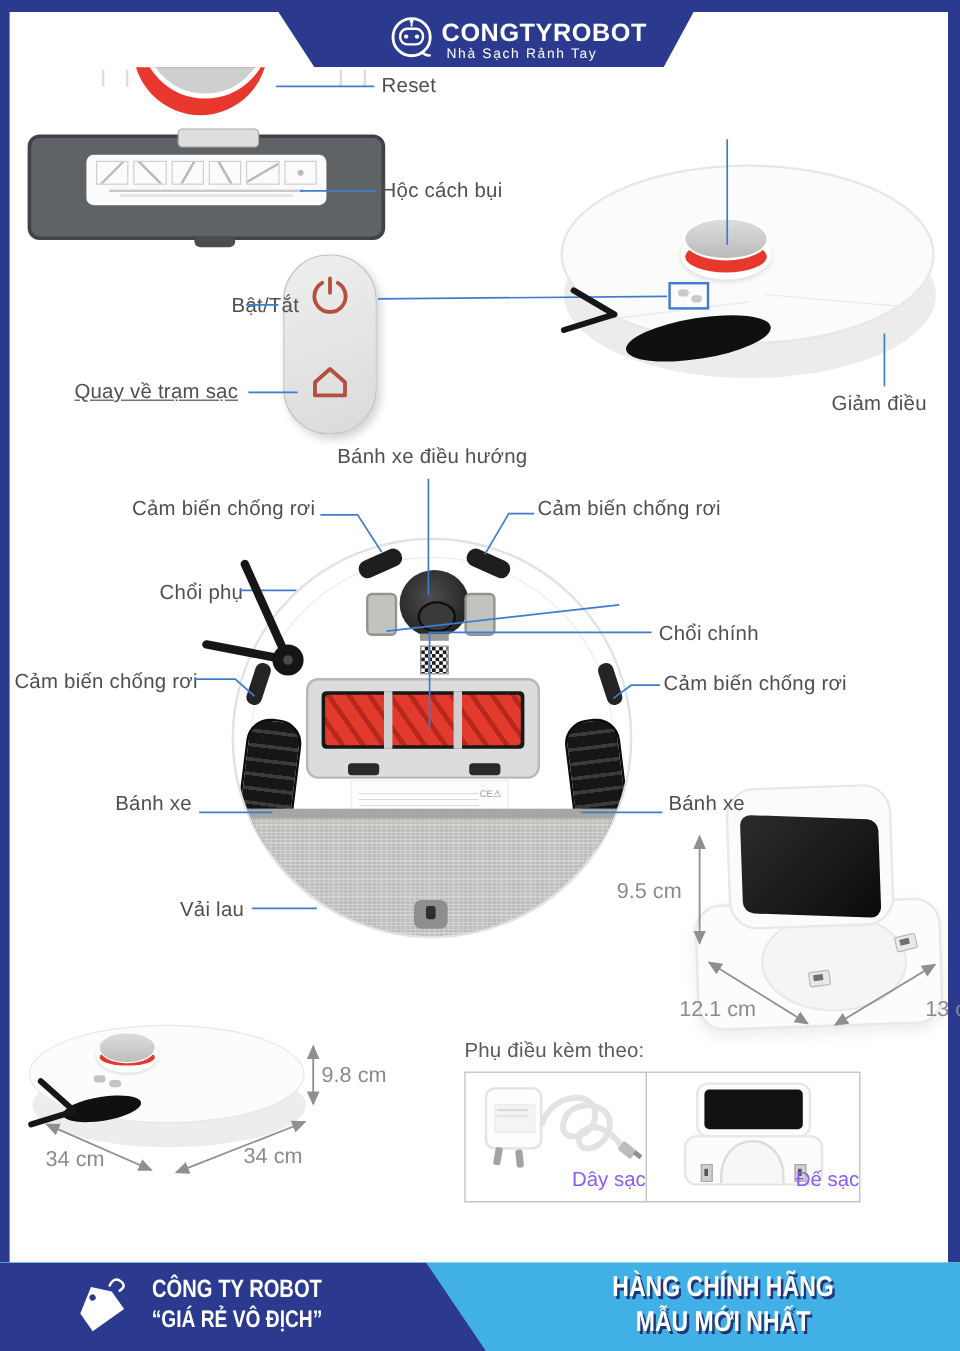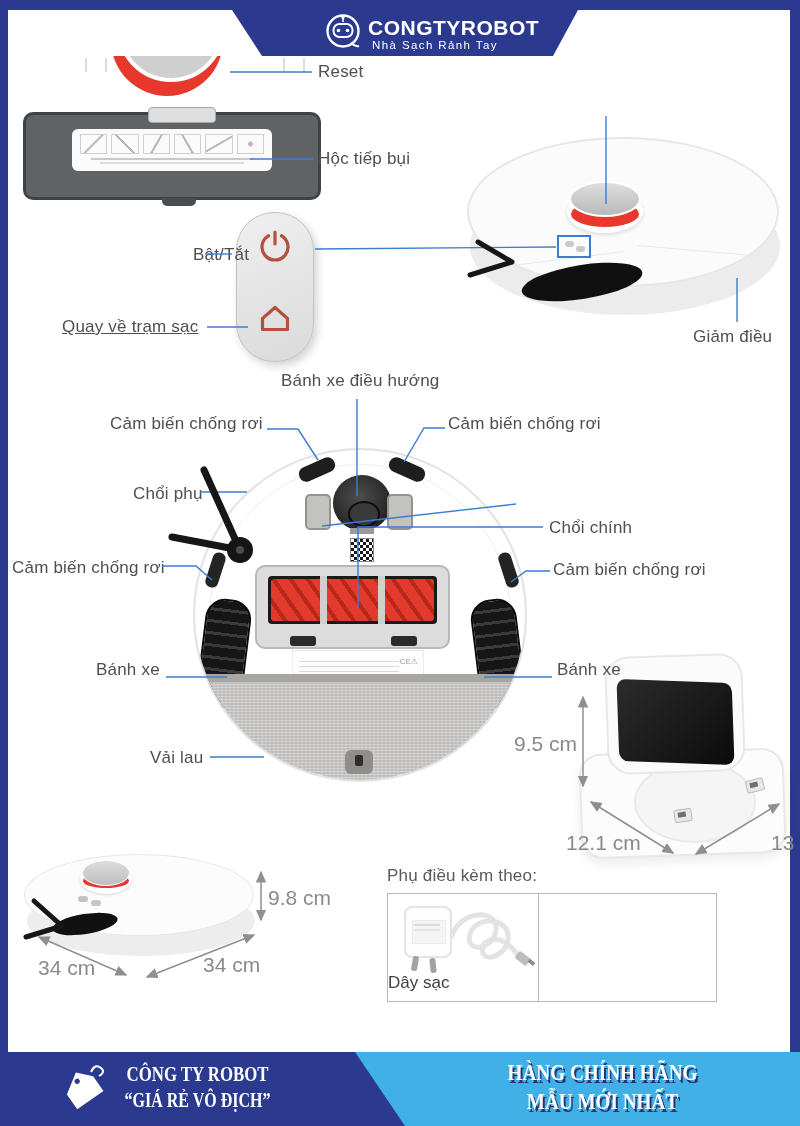--- a/index.html
+++ b/index.html
@@ -1,27 +1,27 @@
 <!DOCTYPE html>
 <html><head>
 <meta charset="utf-8">
 <style>
   html,body{margin:0;padding:0;background:#ffffff;}
   .canvas{position:relative;width:800px;height:1126px;margin:0 auto;background:#fff;overflow:hidden;
           font-family:"Liberation Sans","DejaVu Sans",sans-serif;padding-left:48px;}
   .abs{position:absolute;}
   .lbl{position:absolute;font-size:17px;color:#4f4f4f;white-space:nowrap;letter-spacing:.2px;}
-  .dim{position:absolute;font-size:21px;color:#8a8a8a;white-space:nowrap;}
+  .dim{position:absolute;font-size:18px;color:#8a8a8a;white-space:nowrap;}
   .navy{background:#2b3a8e;}
   svg.overlay{position:absolute;left:0;top:0;pointer-events:none;}
   .ld{stroke:#3d7cd0;stroke-width:1.4;fill:none;}
   .dl{stroke:#8f8f8f;stroke-width:1.5;fill:none;}
   .brush{stroke:#161616;stroke-width:7;stroke-linecap:round;fill:none;}
   .brush2{stroke:#161616;stroke-width:5;stroke-linecap:round;fill:none;}
-  .cell-lbl{position:absolute;bottom:8px;width:100%;text-align:left;font-size:17px;color:#404040;margin-top:16px;}
+  .cell-lbl{position:absolute;bottom:8px;width:100%;text-align:right;font-size:17px;color:#8b5cf6;margin-top:16px;}
   .ftxt{color:#fff;font-weight:bold;text-align:center;transform:scaleX(.8);transform-origin:center;line-height:1.22;}
 </style>
 </head>
 <body>
 
 <div class="canvas">
 
   <div class="abs navy" style="left:0;top:0;width:800px;height:10px;"></div>
   <div class="abs navy" style="left:0;top:0;width:8px;height:1052px;"></div>
   <div class="abs navy" style="left:790px;top:0;width:10px;height:1052px;"></div>
@@ -175,24 +175,37 @@
       <div class="abs" style="left:42px;top:64px;width:6px;height:15px;background:#a3a3a3;border-radius:2px;transform:rotate(-6deg);"></div>
       <svg class="abs" style="left:58px;top:8px;" width="92" height="80" viewBox="0 0 92 80">
         <path d="M6,34 C14,8 52,6 50,28 C48,48 18,52 24,32 C30,12 66,16 62,38 C58,58 30,62 38,42" fill="none" stroke="#e3e3e3" stroke-width="5" stroke-linecap="round"></path>
         <path d="M38,42 C52,30 66,44 74,56" fill="none" stroke="#e3e3e3" stroke-width="5" stroke-linecap="round"></path>
         <rect x="70" y="52" width="14" height="9" rx="2" fill="#bdbdbd" transform="rotate(38 77 56)"></rect>
         <rect x="82" y="58" width="7" height="4" fill="#8f8f8f" transform="rotate(38 85 60)"></rect>
       </svg>
       <div class="cell-lbl">Dây sạc</div>
     </div>
 
+    <div style="position:relative;width:179px;height:100%;">
+      <div class="abs" style="left:42px;top:8px;width:96px;height:46px;background:#fdfdfd;border:2px solid #e6e6e6;border-radius:10px;box-sizing:border-box;"></div>
+      <div class="abs" style="left:49px;top:14px;width:82px;height:33px;background:#121212;border-radius:4px;"></div>
+      <div class="abs" style="left:32px;top:52px;width:116px;height:42px;background:#fcfcfc;border:2px solid #e6e6e6;border-radius:10px;box-sizing:border-box;"></div>
+      <div class="abs" style="left:62px;top:56px;width:54px;height:36px;background:#f7f7f7;border:2px solid #dcdcdc;border-bottom:none;border-radius:26px 26px 0 0/30px 30px 0 0;box-sizing:border-box;"></div>
+      <div class="abs" style="left:46px;top:76px;width:8px;height:13px;background:#cfcfcd;border:1px solid #a9a9a7;">
+          <div style="position:absolute;left:2px;top:3px;width:3px;height:6px;background:#555;"></div>
+        </div>
+      <div class="abs" style="left:124px;top:76px;width:8px;height:13px;background:#cfcfcd;border:1px solid #a9a9a7;">
+          <div style="position:absolute;left:2px;top:3px;width:3px;height:6px;background:#555;"></div>
+        </div>
+      <div class="cell-lbl">Đế sạc</div>
+    </div>
   </div>
 
   <span class="lbl" style="left:318px;top:62px;">Reset</span>
-  <span class="lbl" style="left:318px;top:149px;">Hộc tiếp bụi</span>
+  <span class="lbl" style="left:318px;top:149px;">Hộc cách bụi</span>
   <span class="lbl" style="left:145px;top:245px;margin-left:48px;">Bật/Tắt</span>
   <span class="lbl" style="left:62px;top:317px;text-decoration:underline;">Quay về trạm sạc</span>
   <span class="lbl" style="left:693px;top:327px;">Giảm điều</span>
   <span class="lbl" style="left:281px;top:371px;">Bánh xe điều hướng</span>
   <span class="lbl" style="left:110px;top:414px;">Cảm biến chống rơi</span>
   <span class="lbl" style="left:448px;top:414px;">Cảm biến chống rơi</span>
   <span class="lbl" style="left:133px;top:484px;">Chổi phụ</span>
   <span class="lbl" style="left:549px;top:518px;">Chổi chính</span>
   <span class="lbl" style="left:12px;top:558px;">Cảm biến chống rơi</span>
   <span class="lbl" style="left:553px;top:560px;">Cảm biến chống rơi</span>
@@ -242,21 +255,21 @@
     <path class="brush2" d="M62,926 L34,901 M62,926 L26,937"></path>
 
     <path class="dl" d="M583,697 V786" marker-start="url(#da)" marker-end="url(#da)"></path>
     <path class="dl" d="M591,802 L673,853" marker-start="url(#da)" marker-end="url(#da)"></path>
     <path class="dl" d="M696,854 L779,804" marker-start="url(#da)" marker-end="url(#da)"></path>
     <path class="dl" d="M261,872 V920" marker-start="url(#da)" marker-end="url(#da)"></path>
     <path class="dl" d="M39,937 L126,975" marker-start="url(#da)" marker-end="url(#da)"></path>
     <path class="dl" d="M147,977 L254,935" marker-start="url(#da)" marker-end="url(#da)"></path>
   </svg>
 
-  <div class="abs" style="left:0;top:1052px;width:800px;height:74px;background:#41b0e6;font-family:Liberation Serif, serif;">
+  <div class="abs" style="left:0;top:1052px;width:800px;height:74px;background:#41b0e6;">
     <div class="abs navy" style="left:0;top:0;width:800px;height:74px;clip-path:polygon(0 0,355px 0,405px 74px,0 74px);"></div>
     <svg class="abs" style="left:55px;top:8px;" width="58" height="58" viewBox="0 0 58 58">
       <g transform="rotate(-35 26 32)">
         <path d="M14,24 L27,12 L45,12 L45,44 L27,44 Z" transform="rotate(90 29 28)" fill="#ffffff"></path>
         <circle cx="29" cy="21" r="2.6" fill="#2b3a8e"></circle>
       </g>
       <path d="M36,12 q4,-9 10,-4 q5,4 -2,8" fill="none" stroke="#ffffff" stroke-width="2"></path>
     </svg>
     <div class="abs ftxt" style="left:105px;top:10px;width:185px;">
       <div style="font-size:21px;">CÔNG TY ROBOT</div>

